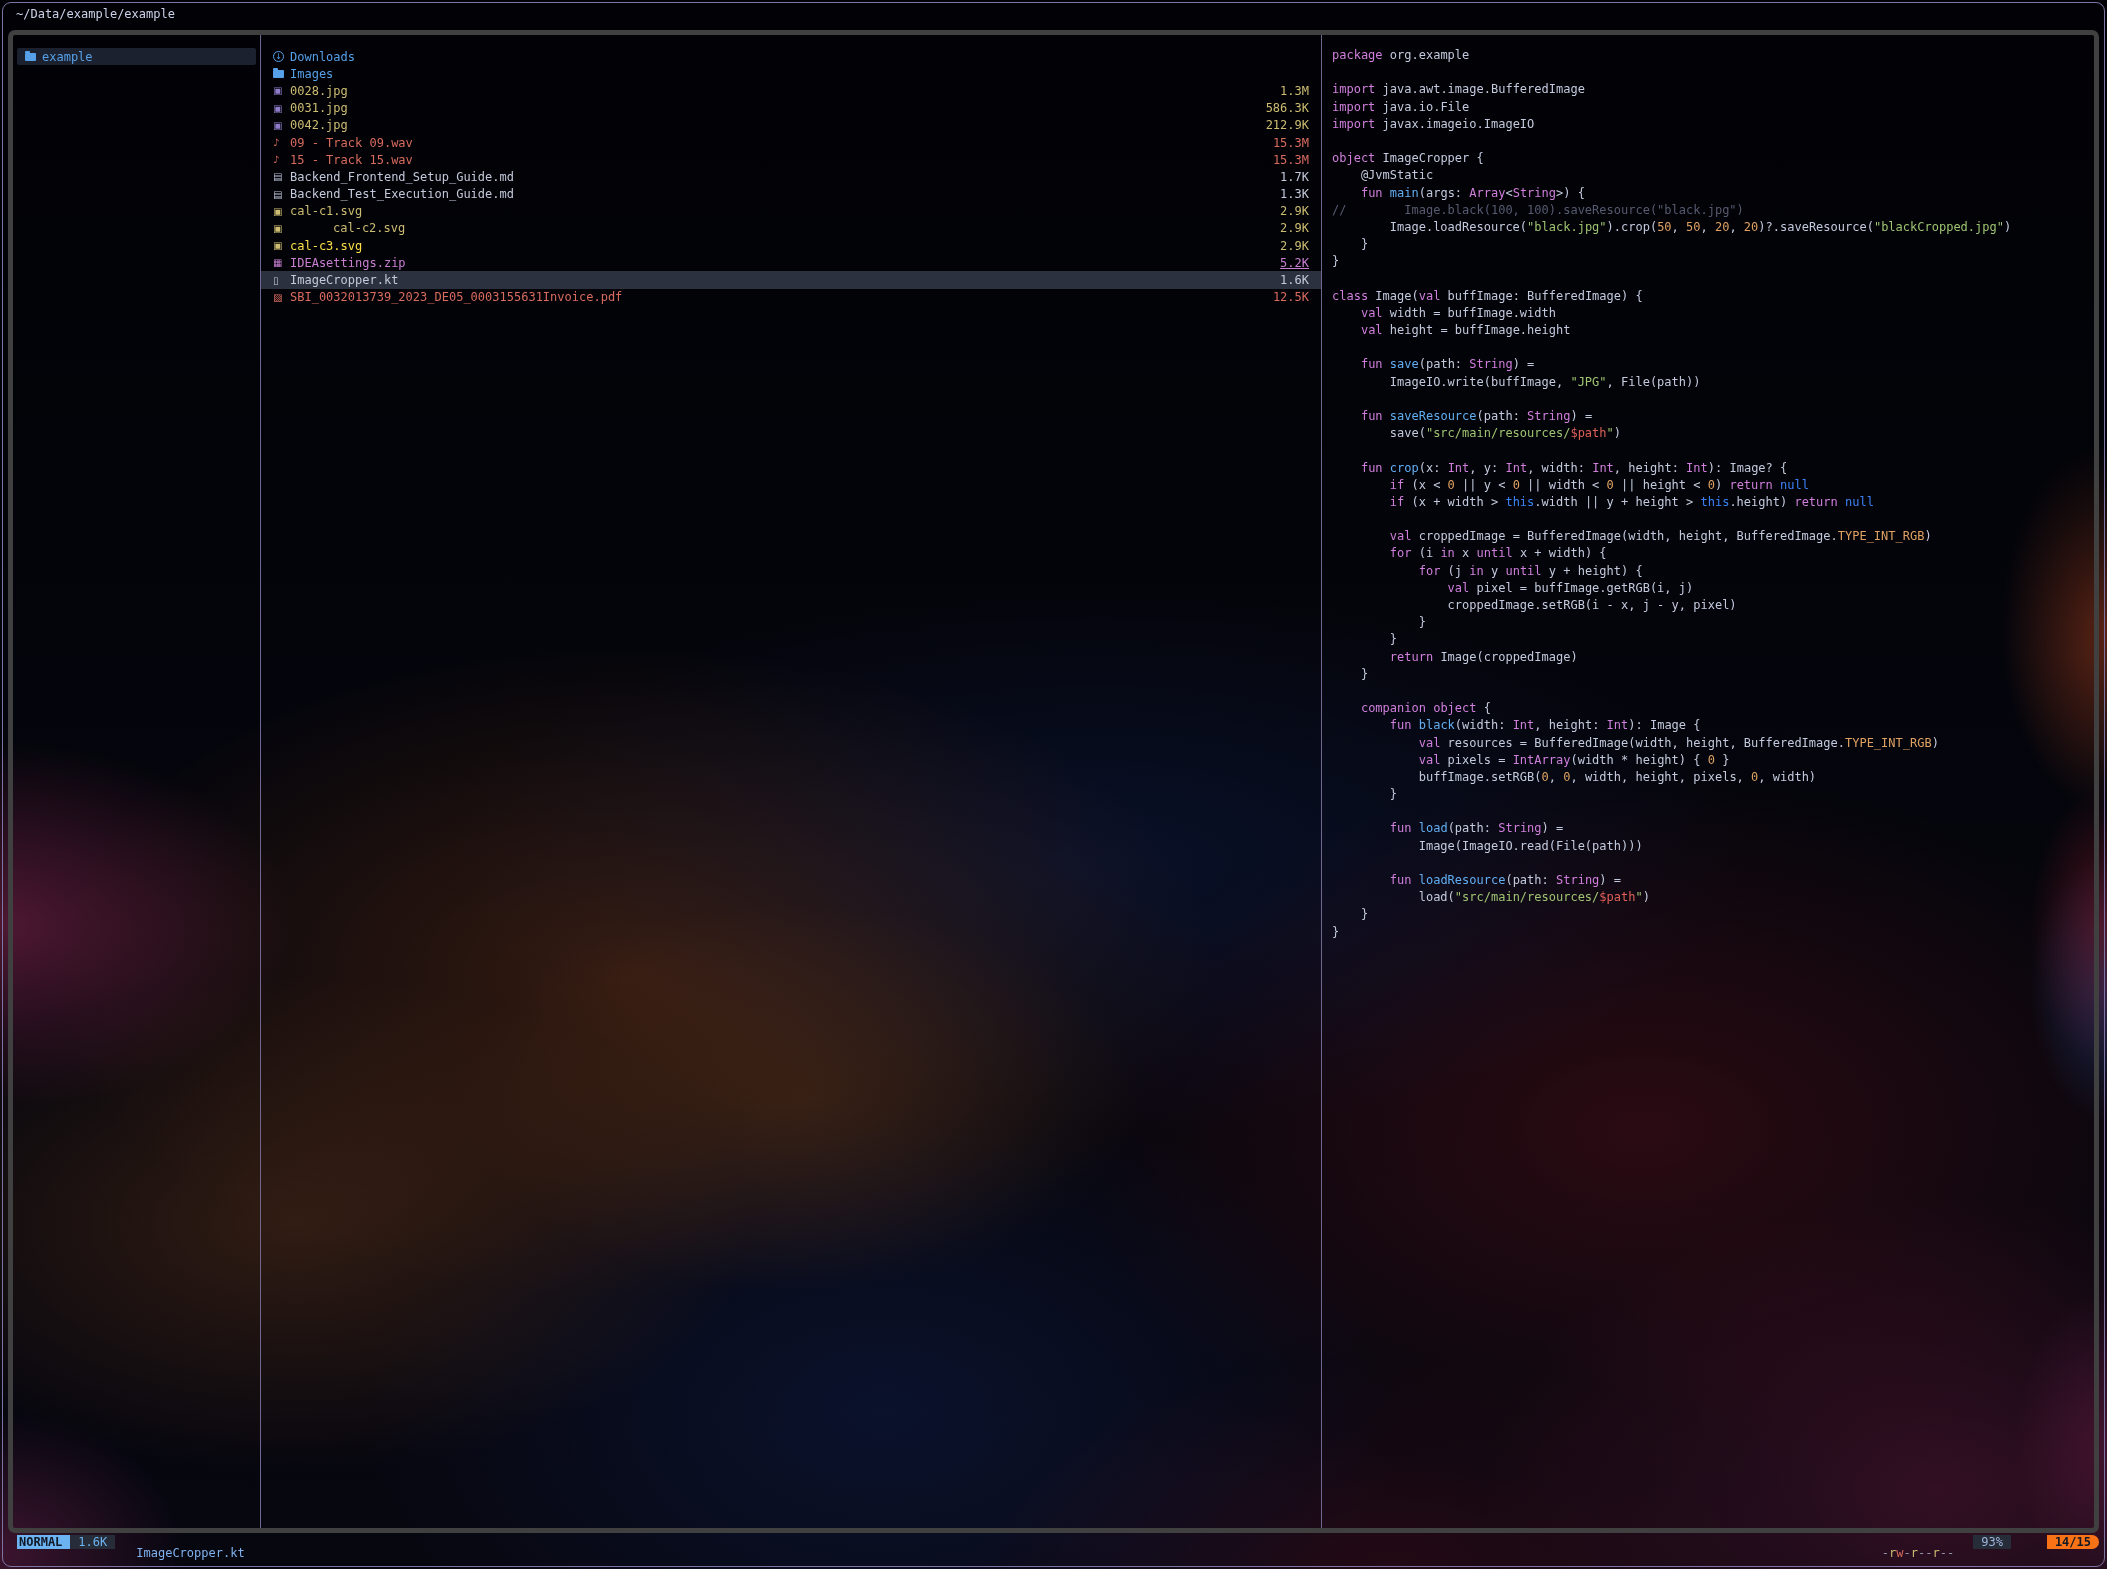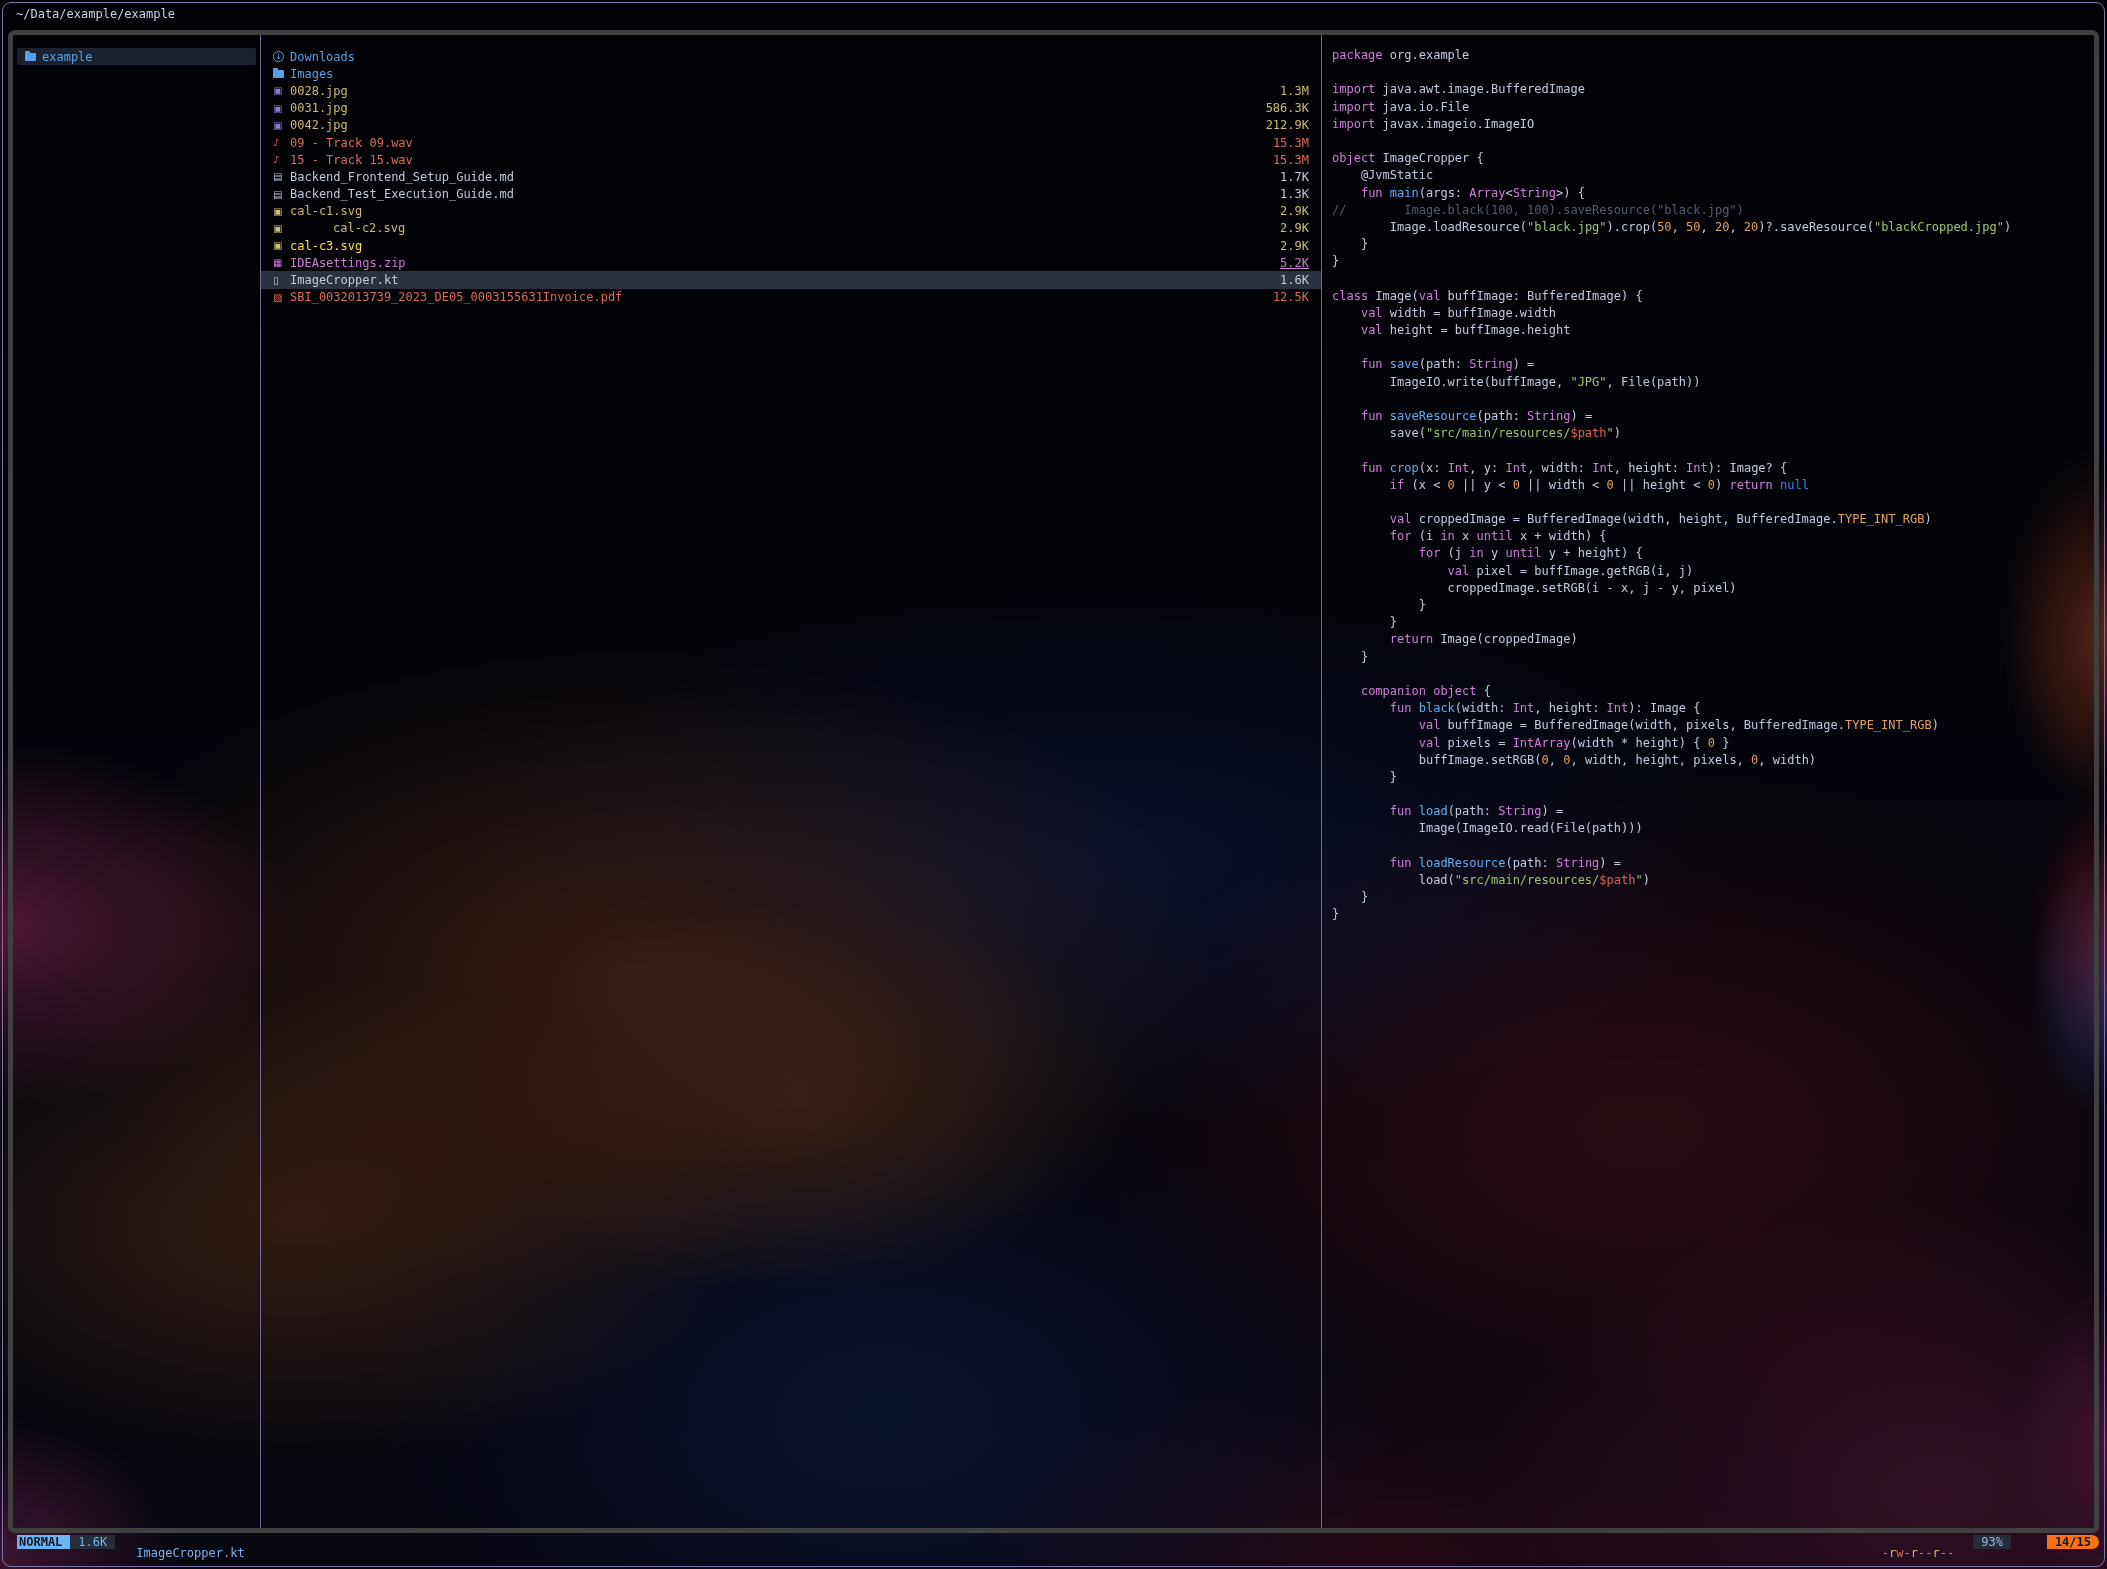--- a/index.html
+++ b/index.html
@@ -143,34 +143,35 @@
           <div class="cl"><span class="tk-txt">    </span><span class="tk-kw">val</span><span class="tk-txt"> height = buffImage.height</span></div>
           <div class="cl">&nbsp;</div>
           <div class="cl"><span class="tk-txt">    </span><span class="tk-kw">fun</span><span class="tk-txt"> </span><span class="tk-fn">save</span><span class="tk-txt">(path: </span><span class="tk-ty">String</span><span class="tk-txt">) =</span></div>
           <div class="cl"><span class="tk-txt">        ImageIO.write(buffImage, </span><span class="tk-str">"JPG"</span><span class="tk-txt">, File(path))</span></div>
           <div class="cl">&nbsp;</div>
           <div class="cl"><span class="tk-txt">    </span><span class="tk-kw">fun</span><span class="tk-txt"> </span><span class="tk-fn">saveResource</span><span class="tk-txt">(path: </span><span class="tk-ty">String</span><span class="tk-txt">) =</span></div>
           <div class="cl"><span class="tk-txt">        save(</span><span class="tk-str">"src/main/resources/</span><span class="tk-tpl">$path</span><span class="tk-str">"</span><span class="tk-txt">)</span></div>
           <div class="cl">&nbsp;</div>
           <div class="cl"><span class="tk-txt">    </span><span class="tk-kw">fun</span><span class="tk-txt"> </span><span class="tk-fn">crop</span><span class="tk-txt">(x: </span><span class="tk-ty">Int</span><span class="tk-txt">, y: </span><span class="tk-ty">Int</span><span class="tk-txt">, width: </span><span class="tk-ty">Int</span><span class="tk-txt">, height: </span><span class="tk-ty">Int</span><span class="tk-txt">): Image? {</span></div>
           <div class="cl"><span class="tk-txt">        </span><span class="tk-kw">if</span><span class="tk-txt"> (x &lt; </span><span class="tk-num">0</span><span class="tk-txt"> || y &lt; </span><span class="tk-num">0</span><span class="tk-txt"> || width &lt; </span><span class="tk-num">0</span><span class="tk-txt"> || height &lt; </span><span class="tk-num">0</span><span class="tk-txt">) </span><span class="tk-kw">return</span><span class="tk-txt"> </span><span class="tk-spc">null</span></div>
+          <div class="cl"><span class="tk-txt">        </span><span class="tk-kw">if</span><span class="tk-txt"> (x + width &gt; </span><span class="tk-spc">this</span><span class="tk-txt">.width || y + height &gt; </span><span class="tk-spc">this</span><span class="tk-txt">.height) </span><span class="tk-kw">return</span><span class="tk-txt"> </span><span class="tk-spc">null</span></div>
           <div class="cl">&nbsp;</div>
           <div class="cl"><span class="tk-txt">        </span><span class="tk-kw">val</span><span class="tk-txt"> croppedImage = BufferedImage(width, height, BufferedImage.</span><span class="tk-num">TYPE_INT_RGB</span><span class="tk-txt">)</span></div>
           <div class="cl"><span class="tk-txt">        </span><span class="tk-kw">for</span><span class="tk-txt"> (i </span><span class="tk-kw">in</span><span class="tk-txt"> x </span><span class="tk-kw">until</span><span class="tk-txt"> x + width) {</span></div>
           <div class="cl"><span class="tk-txt">            </span><span class="tk-kw">for</span><span class="tk-txt"> (j </span><span class="tk-kw">in</span><span class="tk-txt"> y </span><span class="tk-kw">until</span><span class="tk-txt"> y + height) {</span></div>
           <div class="cl"><span class="tk-txt">                </span><span class="tk-kw">val</span><span class="tk-txt"> pixel = buffImage.getRGB(i, j)</span></div>
           <div class="cl"><span class="tk-txt">                croppedImage.setRGB(i - x, j - y, pixel)</span></div>
           <div class="cl"><span class="tk-txt">            }</span></div>
           <div class="cl"><span class="tk-txt">        }</span></div>
           <div class="cl"><span class="tk-txt">        </span><span class="tk-kw">return</span><span class="tk-txt"> Image(croppedImage)</span></div>
           <div class="cl"><span class="tk-txt">    }</span></div>
           <div class="cl">&nbsp;</div>
           <div class="cl"><span class="tk-txt">    </span><span class="tk-kw">companion object</span><span class="tk-txt"> {</span></div>
           <div class="cl"><span class="tk-txt">        </span><span class="tk-kw">fun</span><span class="tk-txt"> </span><span class="tk-fn">black</span><span class="tk-txt">(width: </span><span class="tk-ty">Int</span><span class="tk-txt">, height: </span><span class="tk-ty">Int</span><span class="tk-txt">): Image {</span></div>
-          <div class="cl"><span class="tk-txt">            </span><span class="tk-kw">val</span><span class="tk-txt"> buffImage = BufferedImage(width, pixels, BufferedImage.</span><span class="tk-num">TYPE_INT_RGB</span><span class="tk-txt">)</span></div>
+          <div class="cl"><span class="tk-txt">            </span><span class="tk-kw">val</span><span class="tk-txt"> resources = BufferedImage(width, height, BufferedImage.</span><span class="tk-num">TYPE_INT_RGB</span><span class="tk-txt">)</span></div>
           <div class="cl"><span class="tk-txt">            </span><span class="tk-kw">val</span><span class="tk-txt"> pixels = </span><span class="tk-ty">IntArray</span><span class="tk-txt">(width * height) { </span><span class="tk-num">0</span><span class="tk-txt"> }</span></div>
           <div class="cl"><span class="tk-txt">            buffImage.setRGB(</span><span class="tk-num">0</span><span class="tk-txt">, </span><span class="tk-num">0</span><span class="tk-txt">, width, height, pixels, </span><span class="tk-num">0</span><span class="tk-txt">, width)</span></div>
           <div class="cl"><span class="tk-txt">        }</span></div>
           <div class="cl">&nbsp;</div>
           <div class="cl"><span class="tk-txt">        </span><span class="tk-kw">fun</span><span class="tk-txt"> </span><span class="tk-fn">load</span><span class="tk-txt">(path: </span><span class="tk-ty">String</span><span class="tk-txt">) =</span></div>
           <div class="cl"><span class="tk-txt">            Image(ImageIO.read(File(path)))</span></div>
           <div class="cl">&nbsp;</div>
           <div class="cl"><span class="tk-txt">        </span><span class="tk-kw">fun</span><span class="tk-txt"> </span><span class="tk-fn">loadResource</span><span class="tk-txt">(path: </span><span class="tk-ty">String</span><span class="tk-txt">) =</span></div>
           <div class="cl"><span class="tk-txt">            load(</span><span class="tk-str">"src/main/resources/</span><span class="tk-tpl">$path</span><span class="tk-str">"</span><span class="tk-txt">)</span></div>
           <div class="cl"><span class="tk-txt">    }</span></div>

